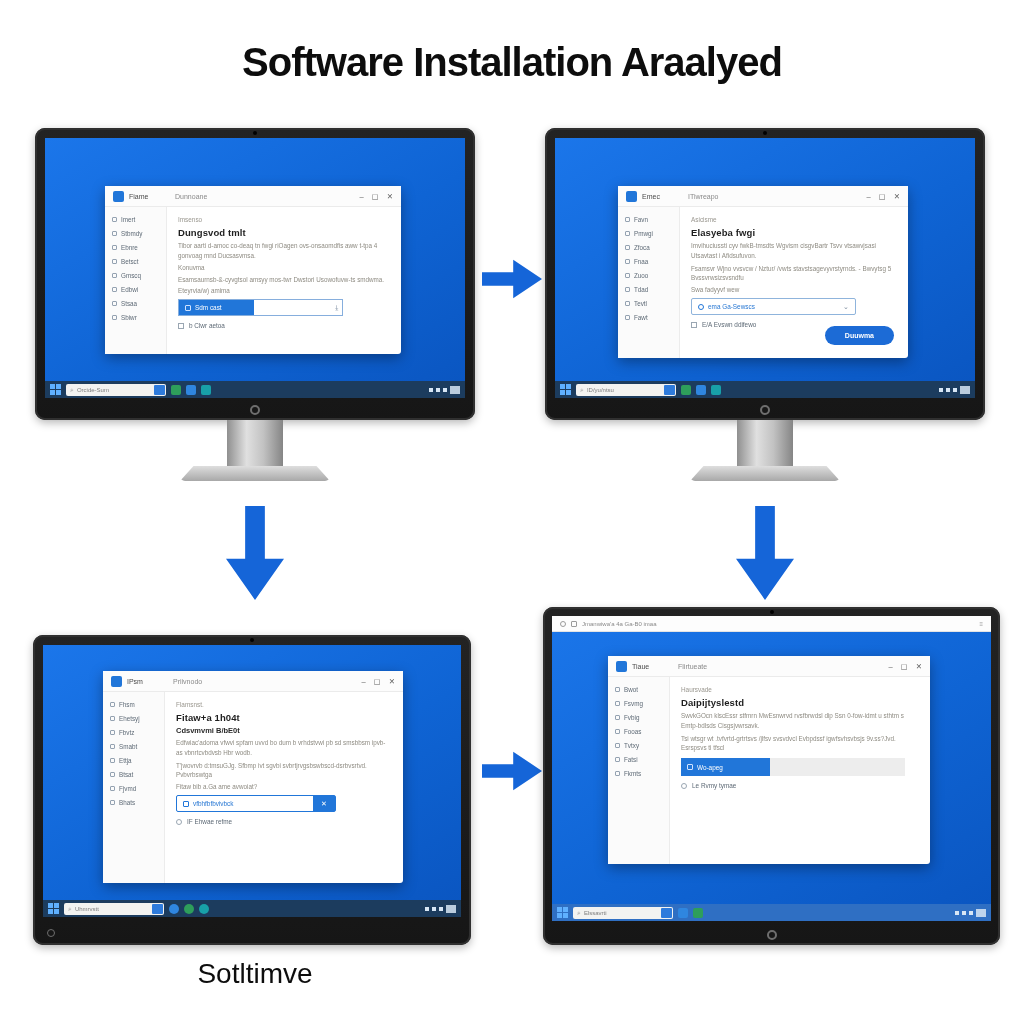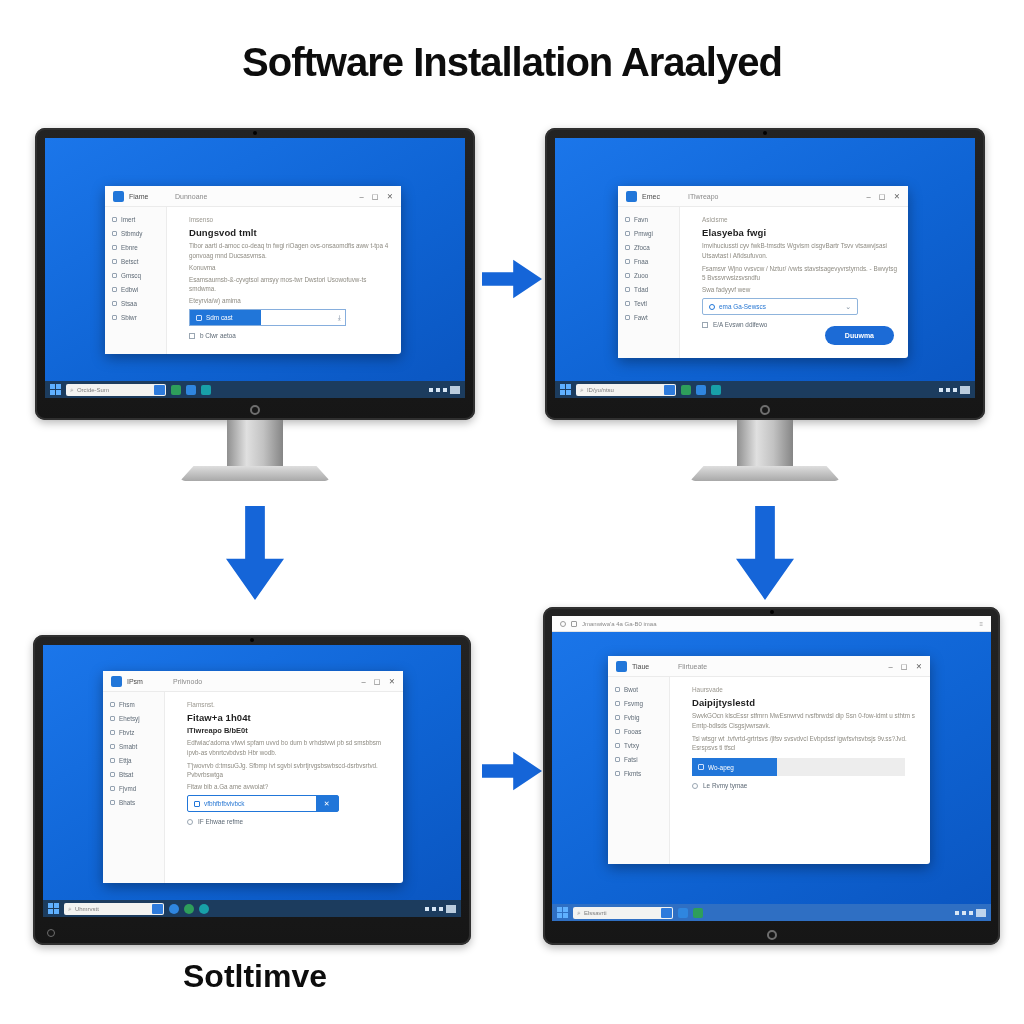--- a/index.html
+++ b/index.html
@@ -46,21 +46,21 @@
   
   .win { position:absolute; background:#fff; border-radius:3px;
     box-shadow:0 4px 14px rgba(0,0,0,.35); display:flex; flex-direction:column; z-index:2; }
   .win-titlebar { height:21px; display:flex; align-items:center; padding:0 8px;
     border-bottom:1px solid #ebebeb; background:#fcfcfc; flex:0 0 auto; }
   .win-appzone { display:flex; align-items:center; gap:5px; width:62px; flex:0 0 auto; }
   .app-ico { width:11px; height:11px; background:#2176d9; border-radius:2px; }
   .win-appname { font-size:7px; color:#4a4a4a; }
   .win-title { flex:1; font-size:7px; color:#8a8a8a; }
   .win-controls { display:flex; gap:8px; font-size:7.5px; color:#5d5d5d; }
-  .win-body { flex:1; display:flex; min-height:0;gap:11px; }
+  .win-body { flex:1; display:flex; min-height:0; }
   .sidebar { width:62px; flex:0 0 auto; border-right:1px solid #ececec; background:#fbfbfb;
     padding:9px 7px; display:flex; flex-direction:column; gap:7px; }
   .side-item { display:flex; align-items:center; gap:4px; font-size:6.3px; color:#5e6a76; white-space:nowrap; }
   .side-ico { width:5px; height:5px; border:1px solid #94a2b1; border-radius:1px; flex:0 0 auto; }
   .content { flex:1; padding:9px 11px; position:relative; min-width:0; }
   .eyebrow { font-size:6.4px; color:#9a978f; margin-bottom:4px; }
   .heading { font-size:9.5px; font-weight:700; color:#1e1e1e; margin-bottom:3px; letter-spacing:.1px; }
   .heading2 { font-size:7.5px; font-weight:700; color:#2a2a2a; margin-bottom:3px; }
   .para { font-size:6.3px; color:#8e8b82; line-height:1.55; margin-bottom:3px; }
   .microline { font-size:6.3px; color:#8e8b82; margin-bottom:4px; }
@@ -97,21 +97,21 @@
   .browser-strip .url { font-size:6px; color:#8a8a8a; white-space:nowrap; }
   .browser-strip .right-ico { margin-left:auto; font-size:6px; color:#9b9b9b; }
 
   
   .arrow { position:absolute; background:#1565d8; }
   .arrow-right { width:60px; height:42px;
     clip-path:polygon(0 34%, 52% 34%, 52% 4%, 100% 50%, 52% 96%, 52% 66%, 0 66%); }
   .arrow-down { width:58px; height:94px;
     clip-path:polygon(33% 0, 67% 0, 67% 56%, 100% 56%, 50% 100%, 0 56%, 33% 56%); }
 
-  .caption { position:absolute; width:440px; text-align:center; font-size:32px; font-weight:700; color:#0d0d0d; }
+  .caption { position:absolute; width:440px; text-align:center; font-size:28px; font-weight:400; color:#0d0d0d; }
 </style>
 </head>
 <body>
 
 <div class="canvas">
 
   <div class="main-title">Software Installation Araalyed</div>
 
   <div class="monitor" style="left:35px; top:128px; width:440px; height:292px;">
     <div class="bezel"></div>
@@ -366,21 +366,21 @@
                 <span>Fjvmd</span>
               </div>
             <div class="side-item">
                 <span class="side-ico"></span>
                 <span>Bhats</span>
               </div>
           </div>
           <div class="content">
             <div class="eyebrow">Flamsnst.</div>
             <div class="heading">Fitaw+a 1h04t</div>
-            <div class="heading2">ITiwreapo B/bE0t</div>
+            <div class="heading2">Cdsvmvmi B/bE0t</div>
             <div class="para">Edfwiac'adoma vfwvi spfam uvvd bo dum b vrhdstvwi pb sd smsbbsm ipvb-as vbnrtcvbdvsb Hbr wodb.</div>
             <div class="para">T'jwovrvb d:tmsuGJg. Sfbmp ivt sgvbi svbrtjrvgsbswbscd-dsrbvsrtvd. Pvbvrbswtga</div>
             <div class="microline">Fitaw bib a.Ga ame avwoiat?</div>
             <div class="input-row strong" style="width:74%;">
               <span class="input-ico" style="border-radius:1px;"></span>
               <span class="input-txt">vfbhfbfbvivbck</span>
               <span class="input-btn">✕</span>
             </div>
             <div class="check-row">
               <span class="radio"></span>

